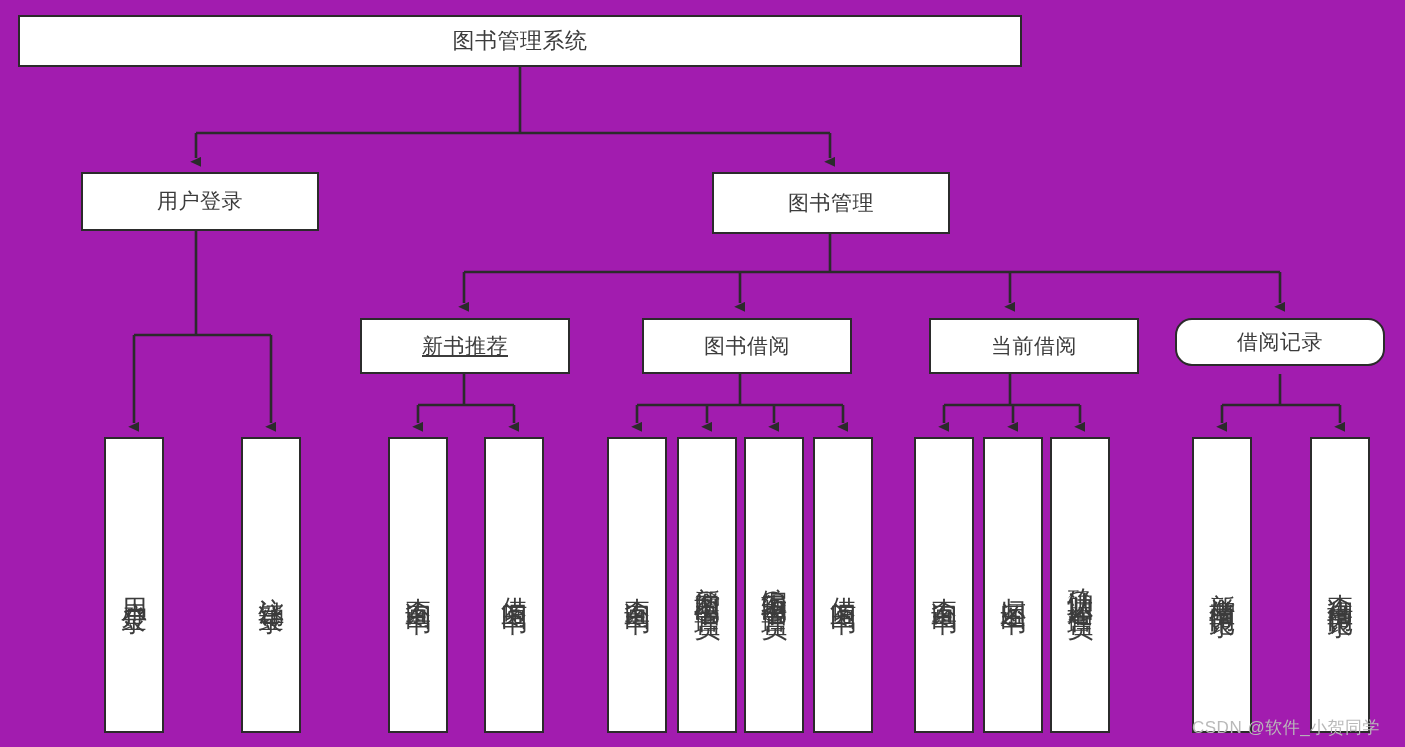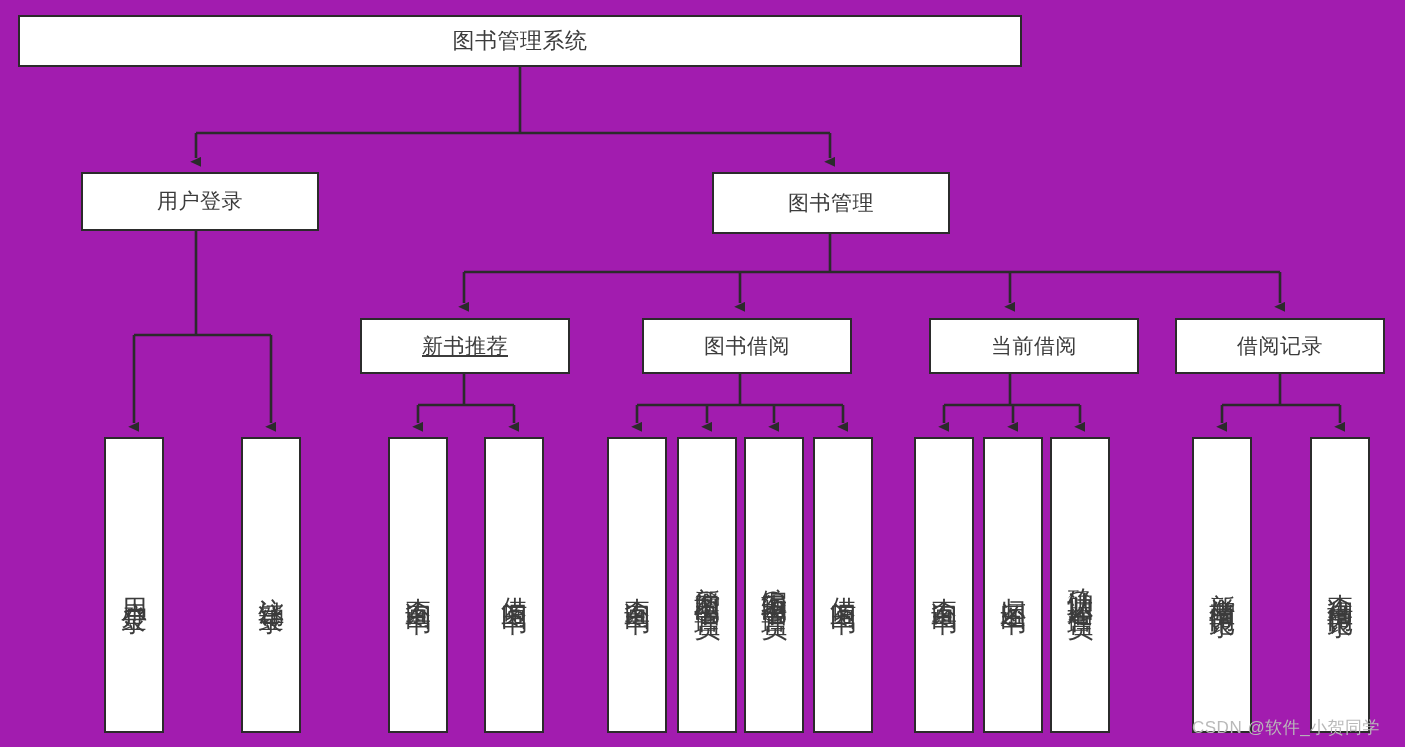--- a/index.html
+++ b/index.html
@@ -141,21 +141,21 @@
 
   <div class="node horiz" style="left:360px; top:318px; width:210px; height:56px;text-decoration:underline;">
     <span class="label">新书推荐</span>
   </div>
   <div class="node horiz" style="left:635px; top:318px; width:210px; height:56px;margin-left:7px;">
     <span class="label">图书借阅</span>
   </div>
   <div class="node horiz" style="left:905px; top:318px; width:210px; height:56px;margin-left:24px;">
     <span class="label">当前借阅</span>
   </div>
-  <div class="node horiz" style="left:1175px; top:318px; width:210px; height:56px;">
+  <div class="node horiz" style="left:1175px; top:318px; width:210px; height:48px;border-radius:17px;">
     <span class="label">借阅记录</span>
   </div>
 
   <div class="node vert" style="left:104px; top:437px; width:60px; height:296px;">
     <span class="label">用户登录</span>
   </div>
   <div class="node vert" style="left:241px; top:437px; width:60px; height:296px;">
     <span class="label">注销登录</span>
   </div>
 

